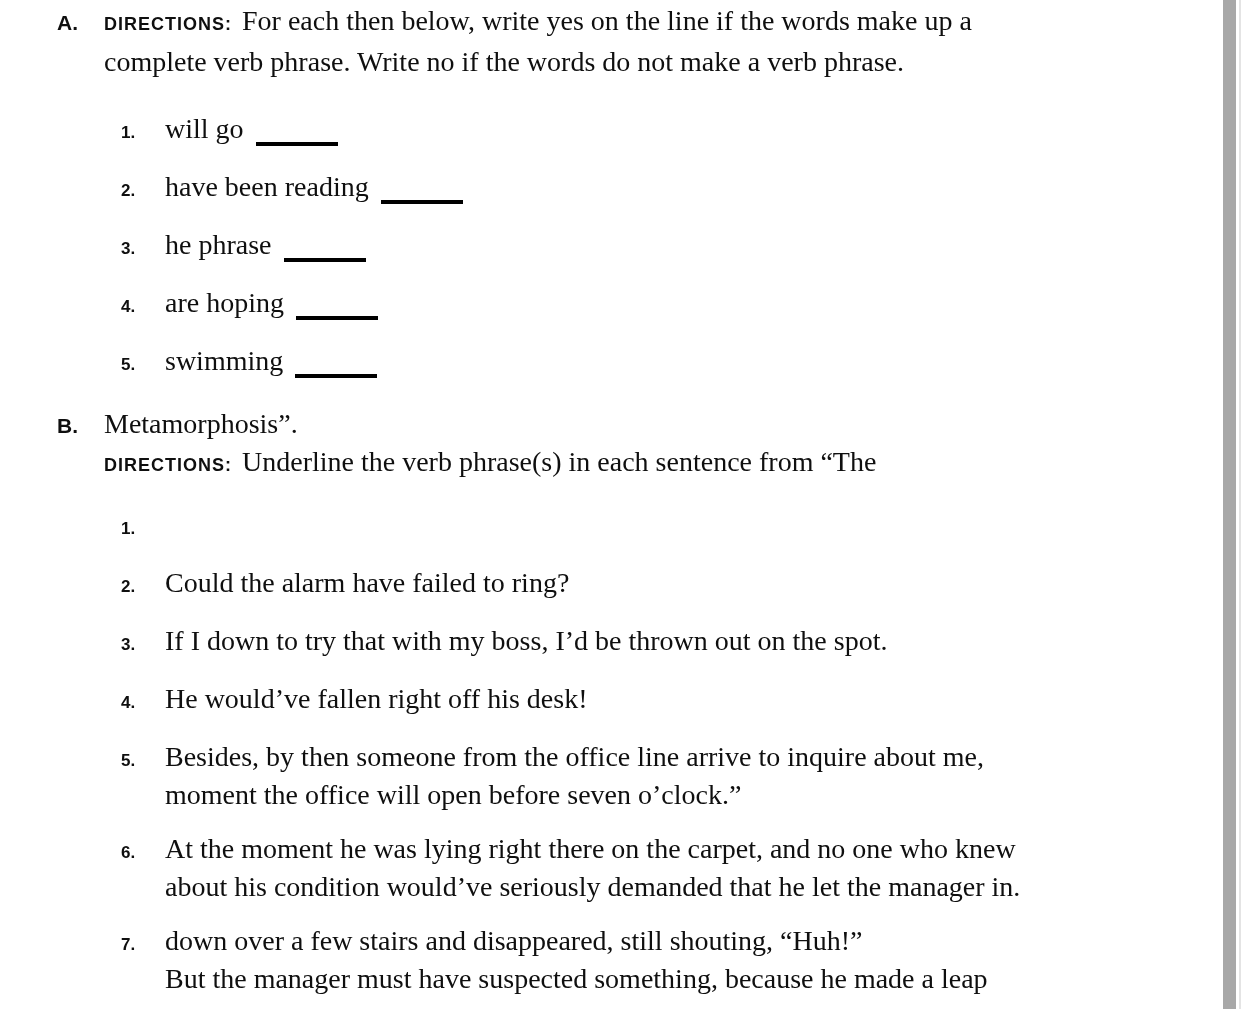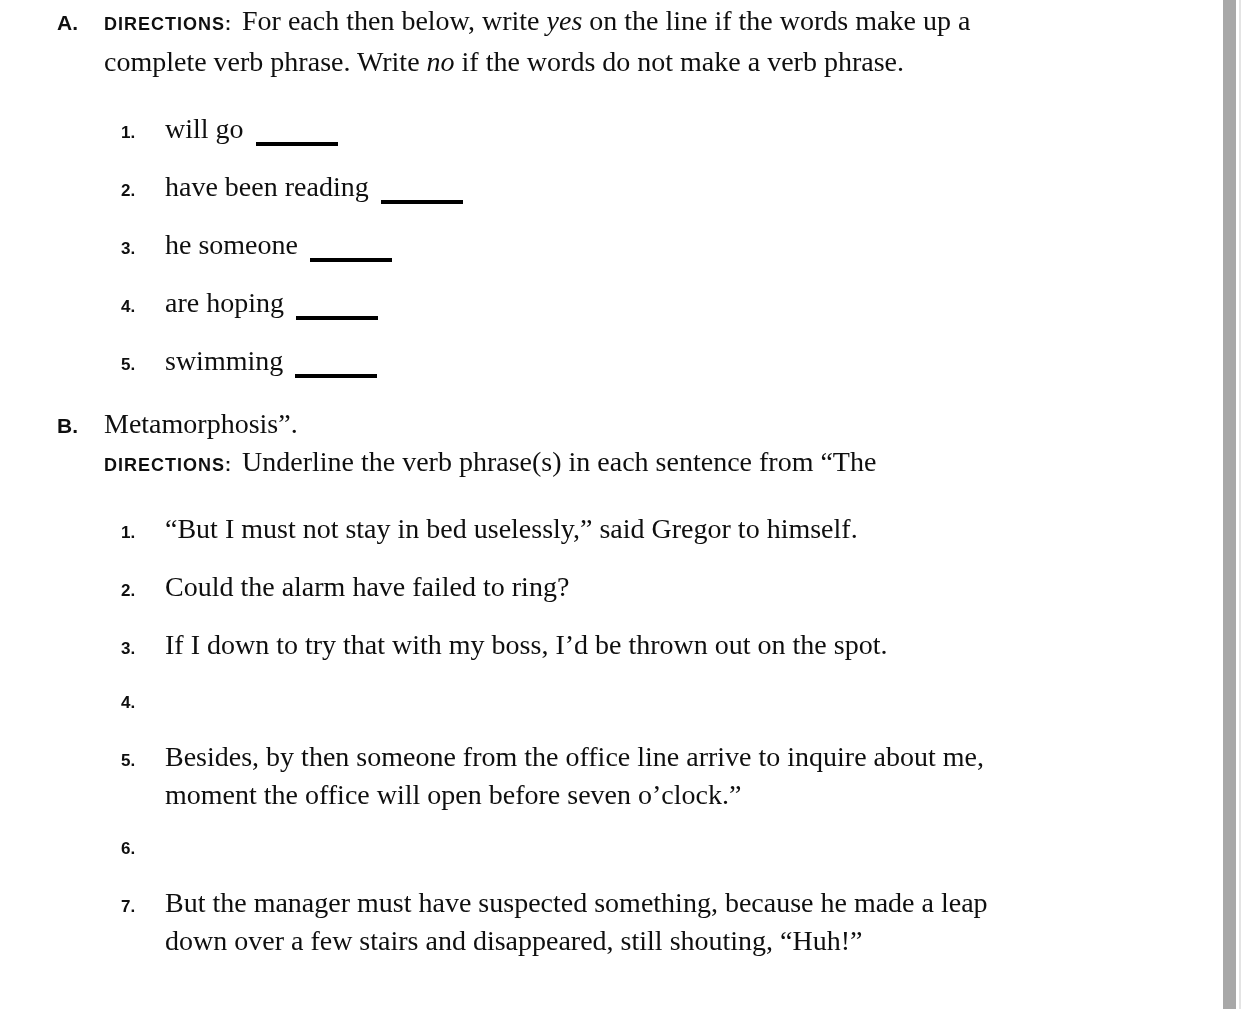--- a/index.html
+++ b/index.html
@@ -23,21 +23,21 @@
     font-family:"Liberation Sans","DejaVu Sans",sans-serif;
     font-weight:bold;font-size:21px;line-height:38px;
   }
   .line{white-space:nowrap;}
   .dir{
     font-family:"Liberation Sans","DejaVu Sans",sans-serif;
     font-weight:bold;font-size:18px;letter-spacing:1px;
     margin-right:10px;
     text-align:center;
   }
-  .it{font-style:italic;}
+  .it{}
   .item{display:flex;align-items:baseline;padding-left:121px;margin-bottom:16px;}
   .num{
     flex:0 0 44px;
     font-family:"Liberation Sans","DejaVu Sans",sans-serif;
     font-weight:bold;font-size:17px;line-height:38px;
   }
   .blank{
     display:inline-block;width:82px;height:0;
     border-bottom:4px solid #000;
     position:relative;top:8px;margin-left:12px;
@@ -70,21 +70,21 @@
         <span class="line">will go</span>
         <span class="blank"></span>
     </div>
     <div class="item">
       <span class="num">2.</span>
         <span class="line">have been reading</span>
         <span class="blank"></span>
     </div>
     <div class="item">
       <span class="num">3.</span>
-        <span class="line">he someone</span>
+        <span class="line">he phrase</span>
         <span class="blank"></span>
     </div>
     <div class="item">
       <span class="num">4.</span>
         <span class="line">are hoping</span>
         <span class="blank"></span>
     </div>
     <div class="item">
       <span class="num">5.</span>
         <span class="line">swimming</span>
@@ -96,53 +96,57 @@
     <div class="sec-head sec-head-b">
       <span class="sec-letter">B.</span>
       <div>
         <div class="line"><span>Metamorphosis”.</span></div>
         <div class="line"><span class="dir">DIRECTIONS:</span><span>Underline the verb phrase(s) in each sentence from “The</span></div>
       </div>
     </div>
 
     <div class="item">
       <span class="num">1.</span>
-      <div>
-        <div class="line">“But I must not stay in bed uselessly,” said Gregor to himself.</div>
-      </div>
     </div>
     <div class="item">
       <span class="num">2.</span>
       <div>
         <div class="line">Could the alarm have failed to ring?</div>
       </div>
     </div>
     <div class="item">
       <span class="num">3.</span>
       <div>
         <div class="line">If I down to try that with my boss, I’d be thrown out on the spot.</div>
       </div>
     </div>
     <div class="item">
       <span class="num">4.</span>
+      <div>
+        <div class="line">He would’ve fallen right off his desk!</div>
+      </div>
     </div>
     <div class="item">
       <span class="num">5.</span>
       <div>
         <div class="line">Besides, by then someone from the office line arrive to inquire about me,</div>
         <div class="line">moment the office will open before seven o’clock.”</div>
       </div>
     </div>
     <div class="item">
       <span class="num">6.</span>
+      <div>
+        <div class="line">At the moment he was lying right there on the carpet, and no one who knew</div>
+        <div class="line">about his condition would’ve seriously demanded that he let the manager in.</div>
+      </div>
     </div>
     <div class="item">
       <span class="num">7.</span>
       <div>
+        <div class="line">down over a few stairs and disappeared, still shouting, “Huh!”</div>
         <div class="line">But the manager must have suspected something, because he made a leap</div>
-        <div class="line">down over a few stairs and disappeared, still shouting, “Huh!”</div>
       </div>
     </div>
   </div>
 
   <div class="scrollbar"></div>
   <div class="edge-line"></div>
 </div>
 
 </body></html>

